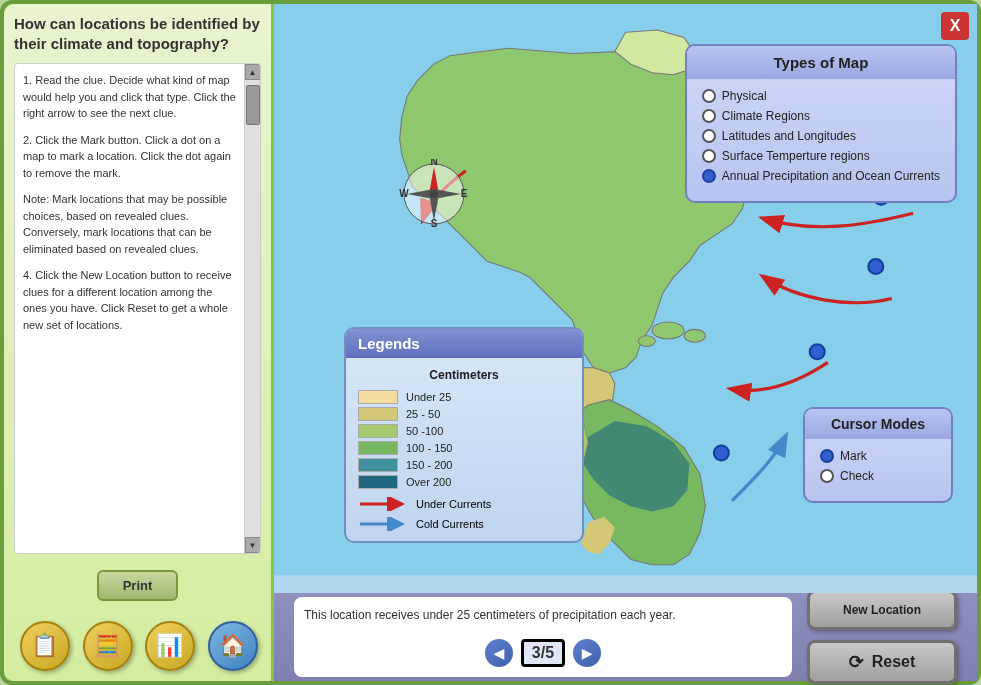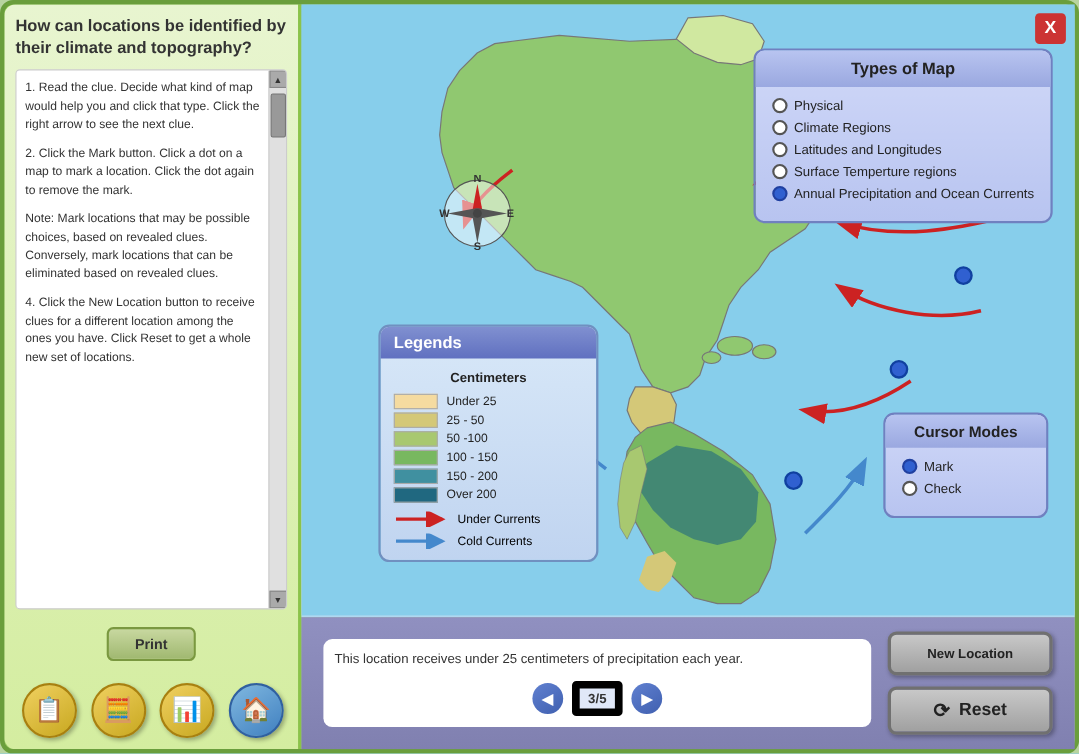--- a/index.html
+++ b/index.html
@@ -240,21 +240,21 @@
 
     
     .legend-panel {
       position: absolute;
       bottom: 50px;
       left: 70px;
       background: linear-gradient(180deg, #d8e8f8, #c0d4f0);
       border: 2px solid #7090c0;
       border-radius: 10px;
       padding: 0;
-      width: 200px;
+      width: 240px;
     }
 
     .legend-title {
       background: linear-gradient(180deg, #8090d0, #6070c0);
       color: white;
       font-size: 15px;
       font-weight: bold;
       padding: 6px 12px;
       border-radius: 8px 8px 0 0;
     }
@@ -320,21 +320,21 @@
       color: #222;
       text-align: center;
       background: linear-gradient(180deg, #b8c4f0, #9aa8e0);
       margin: -12px -15px 10px -15px;
       padding: 7px;
       border-radius: 8px 8px 0 0;
     }
 
     
     .bottom-bar {
-      height: 120px;
+      height: 88px;
       background: linear-gradient(180deg, #9090c0, #8080b0);
       display: flex;
       align-items: center;
       padding: 10px 20px;
       gap: 15px;
     }
 
     .clue-box {
       flex: 1;
       background: white;
@@ -371,24 +371,24 @@
       color: white;
       font-size: 14px;
       cursor: pointer;
       display: flex;
       align-items: center;
       justify-content: center;
     }
 
     .page-counter {
       background: #e0e8f8;
-      border: 7px solid #000000;
+      border: 3px solid #000000;
       border-radius: 4px;
       padding: 2px 8px;
-      font-size: 12px;
+      font-size: 16px;
       font-weight: bold;
       color: #333;
     }
 
     .right-buttons {
       display: flex;
       flex-direction: column;
       gap: 10px;
       align-items: center;
     }

